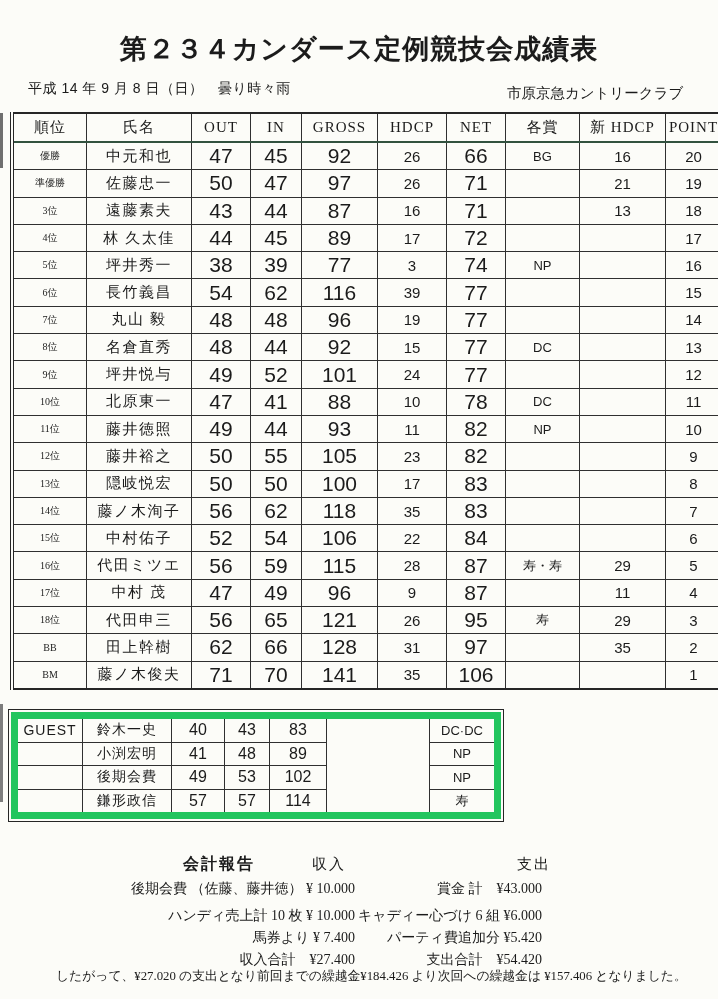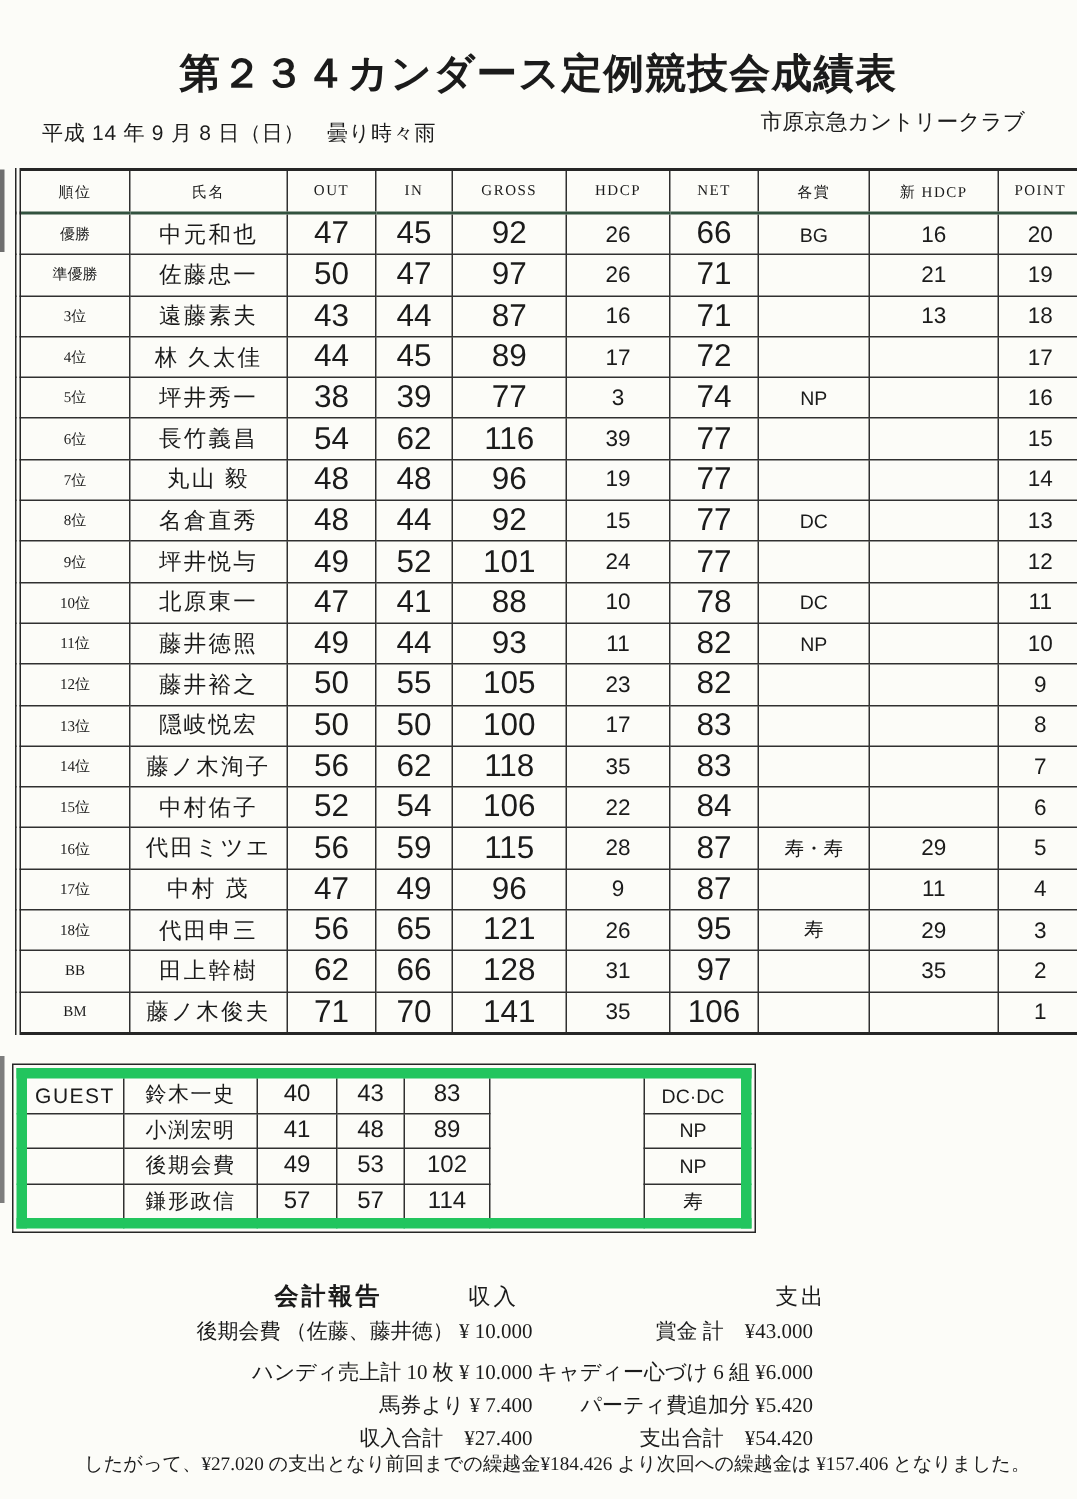--- a/index.html
+++ b/index.html
@@ -7,35 +7,35 @@
     width:718px;height:999px;position:relative;
     background:#fcfcf8;color:#1b1b1b;
     font-family:"Liberation Sans",sans-serif;
     overflow:hidden;
   }
   .title{
     position:absolute;top:13px;left:0;width:100%;
     text-align:center;font-size:27px;font-weight:bold;letter-spacing:1px;
   }
   .dateline{position:absolute;top:80px;left:28px;font-size:14px;letter-spacing:.5px;}
-  .club{position:absolute;top:72px;left:507px;font-size:14.5px;}
+  .club{position:absolute;top:84px;left:507px;font-size:14.5px;}
 
   
   table.results{
     position:absolute;top:112px;left:10px;width:698px;
     border-collapse:collapse;table-layout:fixed;
     border:2px solid #262626;border-left:4px double #262626;
   }
   .results th,.results td{
     border:1px solid #303030;text-align:center;vertical-align:middle;
     padding:0;white-space:nowrap;overflow:hidden;
   }
   .results thead th{
     font-family:"Liberation Serif",serif;font-weight:normal;
-    font-size:10px;height:27px;letter-spacing:1px;
+    font-size:15px;height:27px;letter-spacing:1px;
     border-bottom:2px solid #32523f;
   }
   .results tbody td{height:26.3px;}
   .c0{width:72px;font-family:"Liberation Serif",serif;font-size:10px;}
   .c1{width:104px;font-size:15px;letter-spacing:1.5px;}
   .c2{width:58px;}.c3{width:50px;}.c4{width:75px;}.c6{width:58px;}
   tbody .c2,tbody .c3,tbody .c4,tbody .c6{font-size:21px;}
   .c5{width:68px;font-size:15px;}
   .c7{width:73px;font-size:13px;}
   .c8{width:85px;font-size:15px;}

